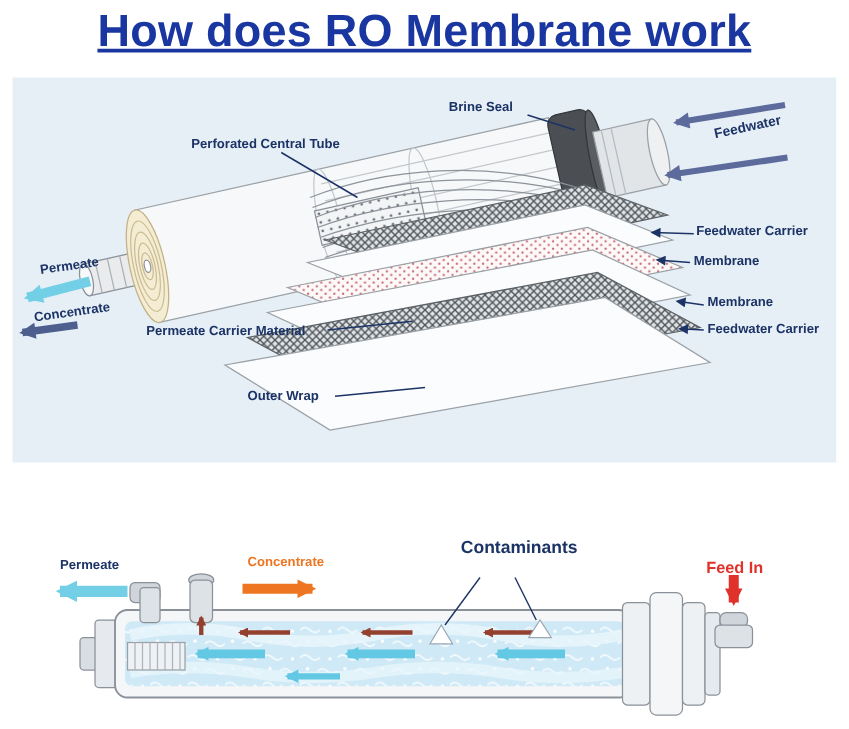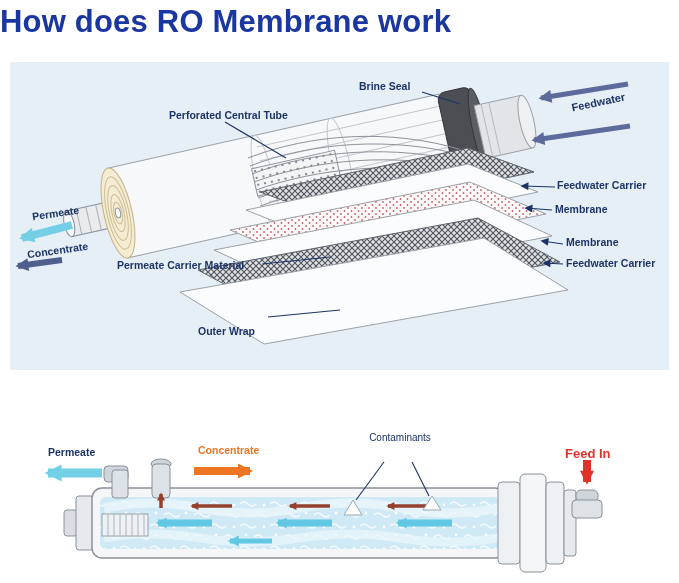--- a/index.html
+++ b/index.html
@@ -1,31 +1,31 @@
 <!DOCTYPE html>
 <html style="--title: #1a36a0; --panel-bg: #e6eff6; --label: #1c3366; --cyan: #72cfe6; --slate: #5d6b9c; --deep-blue: #4e5f8e; --orange: #ee7623; --red: #e0322a; --dark-red: #94402e;"><head>
 <meta charset="utf-8">
 <style>
   * { margin:0; padding:0; box-sizing:border-box; }
   html,body { width:679px; height:583px; }
   body { background:#fff; font-family:"Liberation Sans", sans-serif; }
   .page { position:relative; width:679px; height:583px; background:#fff; overflow:hidden; }
-  .title { position:absolute; top:4px; left:0; width:100%; 
-           font-size:31px; font-weight:700; color:var(--title,#1a36a0); letter-spacing:.2px; }
+  .title { position:absolute; top:4px; left:0; width:100%; text-align:center;
+           font-size:36px; font-weight:700; color:var(--title,#1a36a0); letter-spacing:.2px;text-decoration:underline; }
   .panel { position:absolute; }
   .panel.upper { left:10px; top:62px; width:659px; height:308px; background:var(--panel-bg,#e6eff6); }
   .panel.lower { left:0; top:410px; width:679px; height:173px; background:#fff; }
   .panel svg { position:absolute; left:0; top:0; }
   .lbl { position:absolute; font-size:10.5px; font-weight:700; color:var(--label,#1c3366); white-space:nowrap; }
   .lbl.orange { color:var(--orange,#ee7623); }
   .lbl.red { color:var(--red,#e0322a); font-size:13px; }
   .rot12 { transform:rotate(-12deg); font-size:11px; }
   .rot8 { transform:rotate(-8deg); }
-  .contam { position:absolute; left:338px; top:21px; width:124px; text-align:center;
-            font-size:10px; font-weight:400; color:var(--label,#1c3366); line-height:13px; }
+  .contam { position:absolute; left:338px; top:21px; width:124px; text-align:right;
+            font-size:14px; font-weight:700; color:var(--label,#1c3366); line-height:13px; }
 </style>
 </head>
 <body>
 
 <div class="page">
 
   <h1 class="title">How does RO Membrane work</h1>
 
   <div class="panel upper">
     <svg width="659" height="326" viewBox="0 0 659 326">
@@ -129,27 +129,27 @@
       </g>
 
       <line x1="618" y1="22" x2="531" y2="36" style="stroke:var(--slate,#5d6b9c)" stroke-width="5" marker-end="url(#mkSlate)"></line>
       <line x1="620" y1="64" x2="524" y2="78" style="stroke:var(--slate,#5d6b9c)" stroke-width="5" marker-end="url(#mkSlate)"></line>
       <line x1="62" y1="163" x2="12" y2="176" style="stroke:var(--cyan,#72cfe6)" stroke-width="8" marker-end="url(#mkCyanU)"></line>
       <line x1="52" y1="198" x2="8" y2="204" style="stroke:var(--deep-blue,#4e5f8e)" stroke-width="6" marker-end="url(#mkDeep)"></line>
     </svg>
 
     <span class="lbl" style="left:349px; top:18px">Brine Seal</span>
     <span class="lbl rot12" style="left:561px; top:34px">Feedwater</span>
-    <span class="lbl" style="left:159px; top:47px">Perforated Central Tube</span>
+    <span class="lbl" style="left:143px; top:47px">Perforated Central Tube</span>
     <span class="lbl" style="left:547px; top:117px">Feedwater Carrier</span>
     <span class="lbl" style="left:545px; top:141px">Membrane</span>
     <span class="lbl" style="left:556px; top:174px">Membrane</span>
     <span class="lbl" style="left:556px; top:195px">Feedwater Carrier</span>
     <span class="lbl" style="left:107px; top:197px">Permeate Carrier Material</span>
-    <span class="lbl" style="left:188px; top:263px">Outer Wrap</span>
+    <span class="lbl" style="left:188px; top:249px">Outer Wrap</span>
     <span class="lbl rot8" style="left:22px; top:145px">Permeate</span>
     <span class="lbl rot8" style="left:17px; top:182px">Concentrate</span>
   </div>
 
   <div class="panel lower">
     <svg width="679" height="173" viewBox="0 0 679 173">
       <defs>
         <pattern id="water" width="30" height="22" patternUnits="userSpaceOnUse">
           <rect width="30" height="22" fill="#cfe9f6"></rect>
           <path d="M0,6 Q4,2 8,6 T16,6" stroke="#ffffff" stroke-width="1.4" fill="none" opacity="0.8"></path>

